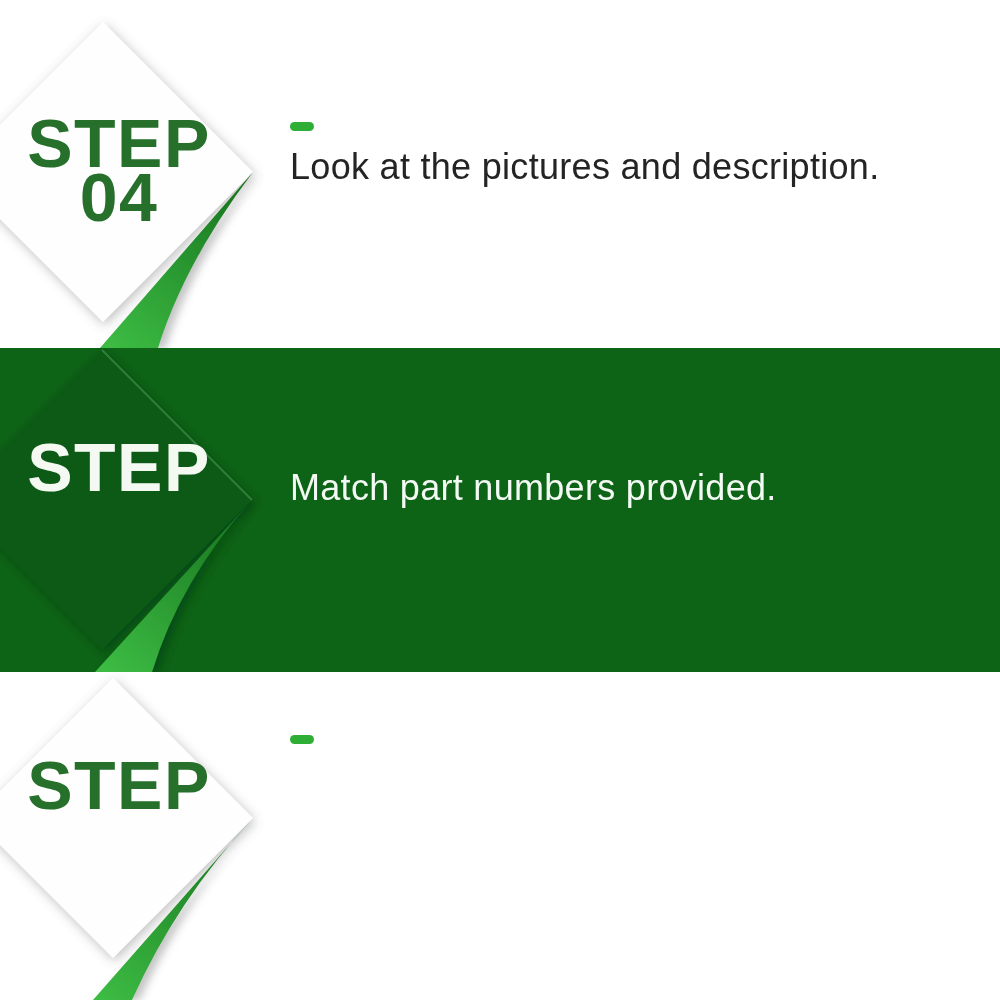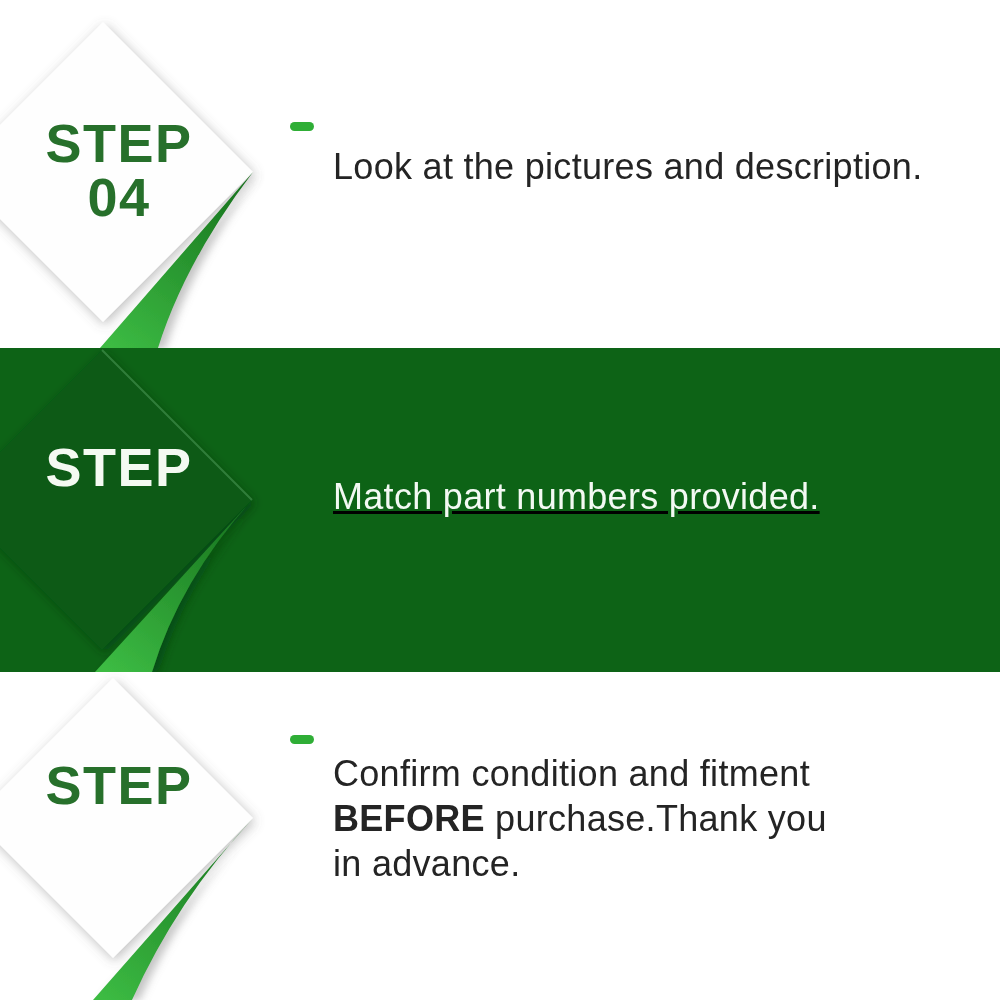--- a/index.html
+++ b/index.html
@@ -18,32 +18,32 @@
   *{margin:0;padding:0;box-sizing:border-box;}
   html,body{width:1000px;height:1000px;background:var(--background);
     font-family:"Liberation Sans", sans-serif;overflow:hidden;}
   .canvas{position:relative;width:1000px;height:1000px;background:var(--background);}
   .row{position:relative;width:1000px;overflow:hidden;}
   .row1{height:348px;background:var(--background);}
   .row2{height:324px;background:var(--banner-green);}
   .row3{height:328px;background:var(--background);}
   .art{position:absolute;left:0;top:0;display:block;}
   .step-label{position:absolute;left:0;width:238px;text-align:center;
-    font-weight:800;font-size:54px;line-height:54px;letter-spacing:1.5px;}
+    font-weight:800;font-size:68px;line-height:54px;letter-spacing:1.5px;}
   .step-label.green{color:var(--step-label-green);}
   .step-label.light{color:var(--step-label-white);}
   .lbl1{top:116px;}
   .lbl2{top:92px;}
   .lbl3{top:86px;}
   .content{position:absolute;left:290px;}
   .c1{top:122px;width:680px;}
-  .c2{top:126px;width:680px;text-decoration:underline;}
+  .c2{top:117px;width:680px;}
   .c3{top:63px;width:572px;}
   .dash{display:block;}
-  .body{font-size:36px;line-height:45px;letter-spacing:0.3px;margin-left:43px;}
+  .body{font-size:36px;line-height:45px;letter-spacing:0.3px;}
   .body.dark{color:var(--body-text-dark);}
   .body.light{color:var(--body-text-light);}
   .c1 .body{margin-top:13px;}
   .c3 .body{margin-top:7px;}
   .body strong{font-weight:bold;}
 </style>
 </head>
 <body>
 
 <div class="canvas">
@@ -120,17 +120,16 @@
       <path d="M253,146 L113,6 L-27,146 L113,286 Z" filter="url(#df3)" fill="#fefefe"></path>
       <path d="M253,146 L93,328 L132,328 Q177,228 253,146 Z" fill="url(#sw3)" filter="url(#sf3)"></path>
     </svg>
     <div class="step-label green lbl3">
       <div>STEP</div>
     </div>
     <div class="content c3">
       <svg class="dash" width="24" height="9" viewBox="0 0 24 9" aria-hidden="true">
         <rect x="0" y="0" width="24" height="9" rx="4.5" fill="#2fae36"></rect>
       </svg>
-      <p class="body dark"><span>Confirm condition and fitment </span><strong>BEFORE</strong><span> purchase.Thank you in advance.</span></p>
     </div>
   </section>
 
 </div>
 
 </body></html>

